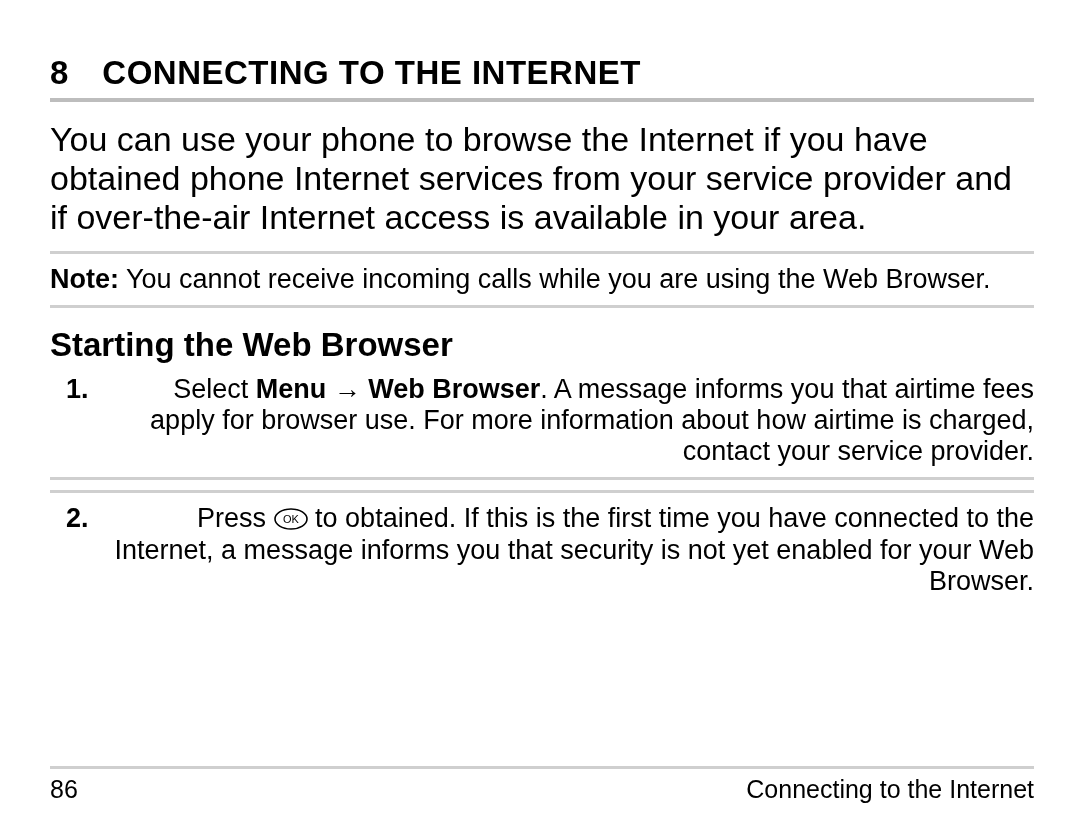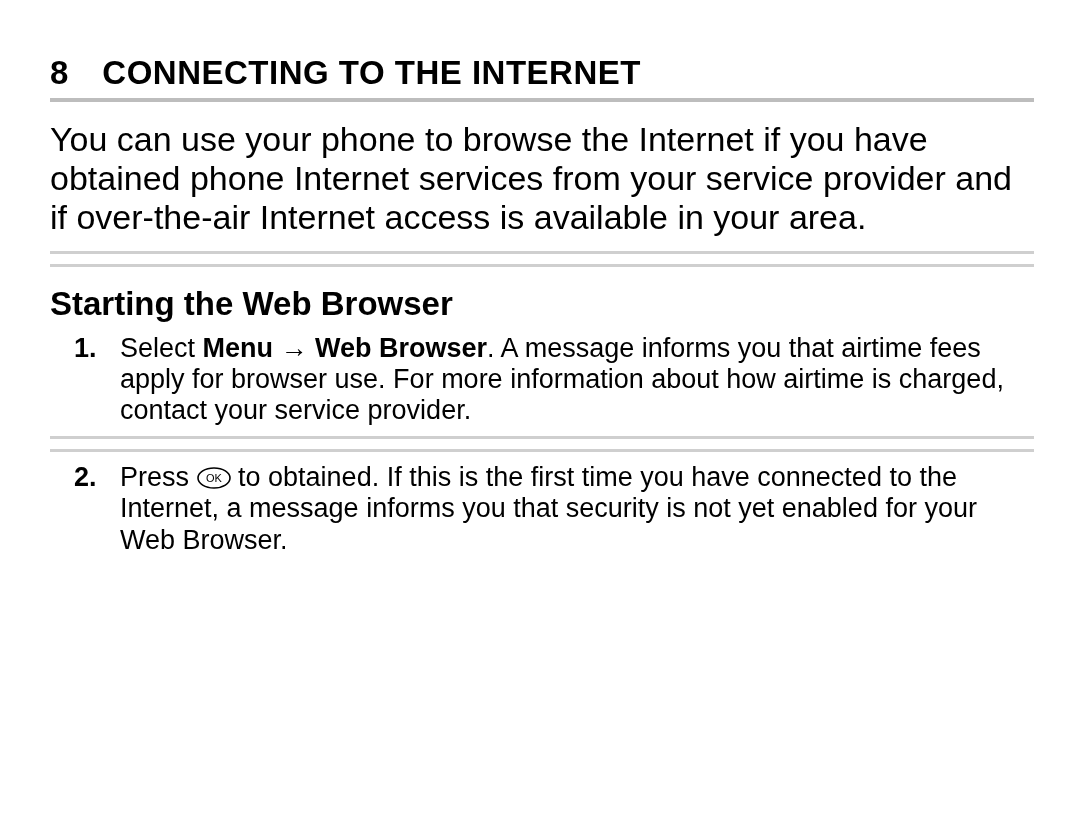--- a/index.html
+++ b/index.html
@@ -57,23 +57,24 @@
   .note-label {
     font-weight: bold;
   }
   .section-heading {
     font-size: 33px;
     font-weight: bold;
     margin: 18px 0 10px 0;
   }
   ol.steps {
     list-style: none;
-    margin: 8px;
+    margin: 0;
     padding: 0;
     counter-reset: step;
+    text-align: right;
   }
   ol.steps > li {
     counter-increment: step;
     font-size: 27px;
     line-height: 1.15;
     padding-left: 62px;
     position: relative;
     margin-bottom: 10px;
   }
   ol.steps > li::before {
@@ -121,20 +122,24 @@
 
   <div class="chapter-heading">
     <span class="chapter-num">8</span>
     <span class="chapter-title">CONNECTING TO THE INTERNET</span>
   </div>
   <hr class="thick-rule">
 
   <p class="body-text">You can use your phone to browse the Internet if you have obtained phone Internet services from your service provider and if over-the-air Internet access is available in your area.</p>
 
   <hr class="thin-rule">
+  <p class="note-block">
+    <span class="note-label">Note:</span>
+    <span>You cannot receive incoming calls while you are using the Web Browser.</span>
+  </p>
   <hr class="thin-rule">
 
   <h2 class="section-heading">Starting the Web Browser</h2>
 
   <ol class="steps">
     <li>
       <span>Select </span><span class="menu-path">Menu</span><span class="arrow"> → </span><span class="menu-path">Web Browser</span><span>. A message informs you that airtime fees apply for browser use. For more information about how airtime is charged, contact your service provider.</span>
     </li>
   </ol>
 
@@ -145,14 +150,21 @@
     <li>
       <span>Press </span><span class="ok-key">
         <svg width="34" height="22" viewBox="0 0 34 22">
           <ellipse cx="17" cy="11" rx="16" ry="10" fill="none" stroke="#000" stroke-width="1.6"></ellipse>
           <text x="17" y="15" text-anchor="middle" font-family="Arial" font-size="11" fill="#000">OK</text>
         </svg>
       </span><span> to obtained. If this is the first time you have connected to the Internet, a message informs you that security is not yet enabled for your Web Browser.</span>
     </li>
   </ol>
 
+  <div class="footer">
+    <hr class="footer-rule">
+    <div class="footer-row">
+      <span>86</span>
+      <span>Connecting to the Internet</span>
+    </div>
+  </div>
 
 </div>
 
 </body></html>

